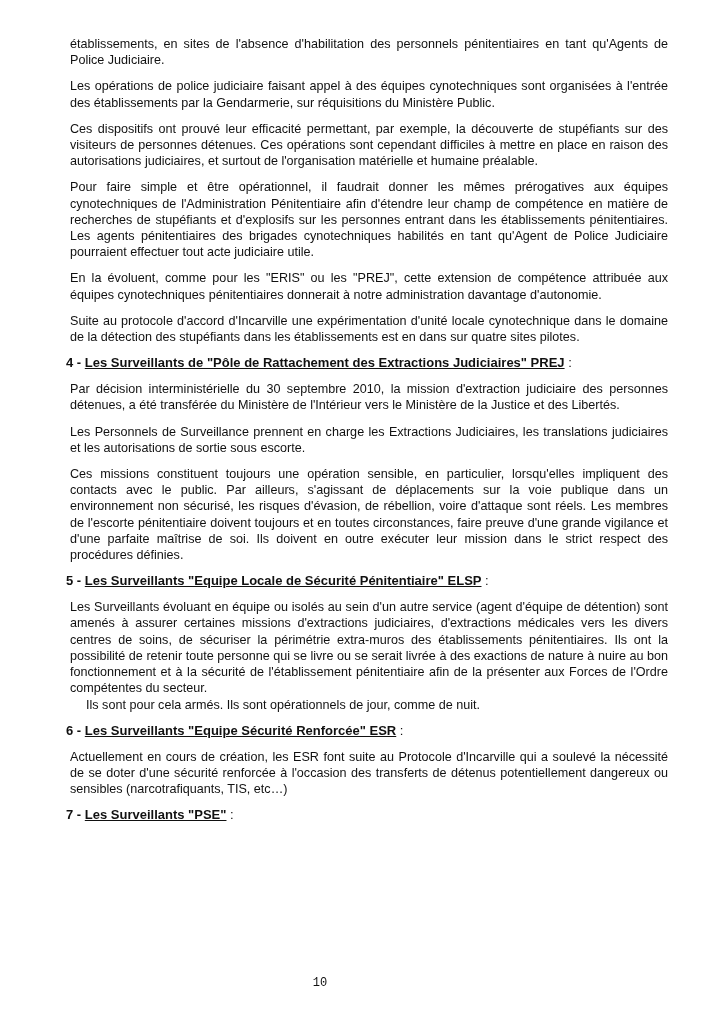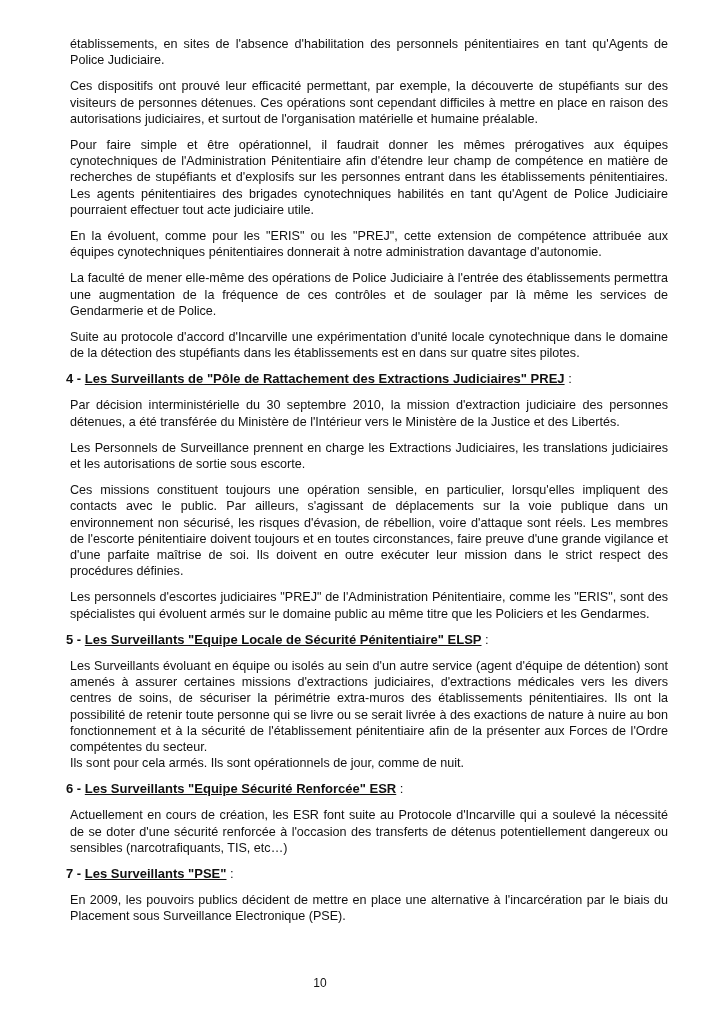--- a/index.html
+++ b/index.html
@@ -1,46 +1,44 @@
 <!DOCTYPE html>
 <html><head>
 <meta charset="utf-8">
 <style>
   html, body { margin:0; padding:0; background:#ffffff; }
   body { width:724px; height:1024px; position:relative; overflow:hidden;
          font-family:"Liberation Sans", sans-serif; color:#111; }
   .page { position:absolute; left:70px; top:36px; width:598px; }
   p { margin:0 0 10px 0; font-size:12.6px; line-height:16.2px; text-align:justify; }
-  .nojust { text-align:left; }
+  .nojust { text-align:left;margin-left:16px; }
   h3 { margin:0 0 10px -4px; font-size:13px; line-height:16px; font-weight:bold; }
   h3 .t { text-decoration:underline; }
   h3 .c { font-weight:normal; }
-  .pagenum { position:absolute; left:0; width:640px; top:976px; text-align:center; font-size:12px; }
+  .pagenum { position:absolute; left:0; width:640px; top:976px; text-align:center; font-size:12px;font-family:Liberation Mono, monospace; }
 </style>
 </head>
 <body>
 
 <div class="page">
   <p>établissements, en sites de l'absence d'habilitation des personnels pénitentiaires en tant qu'Agents de Police Judiciaire.</p>
+  <p>Les opérations de police judiciaire faisant appel à des équipes cynotechniques sont organisées à l'entrée des établissements par la Gendarmerie, sur réquisitions du Ministère Public.</p>
   <p>Ces dispositifs ont prouvé leur efficacité permettant, par exemple, la découverte de stupéfiants sur des visiteurs de personnes détenues. Ces opérations sont cependant difficiles à mettre en place en raison des autorisations judiciaires, et surtout de l'organisation matérielle et humaine préalable.</p>
   <p>Pour faire simple et être opérationnel, il faudrait donner les mêmes prérogatives aux équipes cynotechniques de l'Administration Pénitentiaire afin d'étendre leur champ de compétence en matière de recherches de stupéfiants et d'explosifs sur les personnes entrant dans les établissements pénitentiaires. Les agents pénitentiaires des brigades cynotechniques habilités en tant qu'Agent de Police Judiciaire pourraient effectuer tout acte judiciaire utile.</p>
   <p>En la évoluent, comme pour les "ERIS" ou les "PREJ", cette extension de compétence attribuée aux équipes cynotechniques pénitentiaires donnerait à notre administration davantage d'autonomie.</p>
-  <p>La faculté de mener elle-même des opérations de Police Judiciaire à l'entrée des établissements permettra une augmentation de la fréquence de ces contrôles et de soulager par là même les services de Gendarmerie et de Police.</p>
   <p>Suite au protocole d'accord d'Incarville une expérimentation d'unité locale cynotechnique dans le domaine de la détection des stupéfiants dans les établissements est en dans sur quatre sites pilotes.</p>
 
   <h3><span>4 - </span><span class="t">Les Surveillants de "Pôle de Rattachement des Extractions Judiciaires" PREJ</span><span class="c"> :</span></h3>
   <p>Par décision interministérielle du 30 septembre 2010, la mission d'extraction judiciaire des personnes détenues, a été transférée du Ministère de l'Intérieur vers le Ministère de la Justice et des Libertés.</p>
   <p>Les Personnels de Surveillance prennent en charge les Extractions Judiciaires, les translations judiciaires et les autorisations de sortie sous escorte.</p>
   <p>Ces missions constituent toujours une opération sensible, en particulier, lorsqu'elles impliquent des contacts avec le public. Par ailleurs, s'agissant de déplacements sur la voie publique dans un environnement non sécurisé, les risques d'évasion, de rébellion, voire d'attaque sont réels. Les membres de l'escorte pénitentiaire doivent toujours et en toutes circonstances, faire preuve d'une grande vigilance et d'une parfaite maîtrise de soi. Ils doivent en outre exécuter leur mission dans le strict respect des procédures définies.</p>
-  <p>Les personnels d'escortes judiciaires "PREJ" de l'Administration Pénitentiaire, comme les "ERIS", sont des spécialistes qui évoluent armés sur le domaine public au même titre que les Policiers et les Gendarmes.</p>
 
   <h3><span>5 - </span><span class="t">Les Surveillants "Equipe Locale de Sécurité Pénitentiaire" ELSP</span><span class="c"> :</span></h3>
   <p style="margin-bottom:0">Les Surveillants évoluant en équipe ou isolés au sein d'un autre service (agent d'équipe de détention) sont amenés à assurer certaines missions d'extractions judiciaires, d'extractions médicales vers les divers centres de soins, de sécuriser la périmétrie extra-muros des établissements pénitentiaires. Ils ont la possibilité de retenir toute personne qui se livre ou se serait livrée à des exactions de nature à nuire au bon fonctionnement et à la sécurité de l'établissement pénitentiaire afin de la présenter aux Forces de l'Ordre compétentes du secteur.</p>
   <p class="nojust">Ils sont pour cela armés. Ils sont opérationnels de jour, comme de nuit.</p>
 
   <h3><span>6 - </span><span class="t">Les Surveillants "Equipe Sécurité Renforcée" ESR</span><span class="c"> :</span></h3>
   <p>Actuellement en cours de création, les ESR font suite au Protocole d'Incarville qui a soulevé la nécessité de se doter d'une sécurité renforcée à l'occasion des transferts de détenus potentiellement dangereux ou sensibles (narcotrafiquants, TIS, etc…)</p>
 
   <h3><span>7 - </span><span class="t">Les Surveillants "PSE"</span><span class="c"> :</span></h3>
-  <p>En 2009, les pouvoirs publics décident de mettre en place une alternative à l'incarcération par le biais du Placement sous Surveillance Electronique (PSE).</p>
 </div>
 
 <div class="pagenum">10</div>
 
 </body></html>

